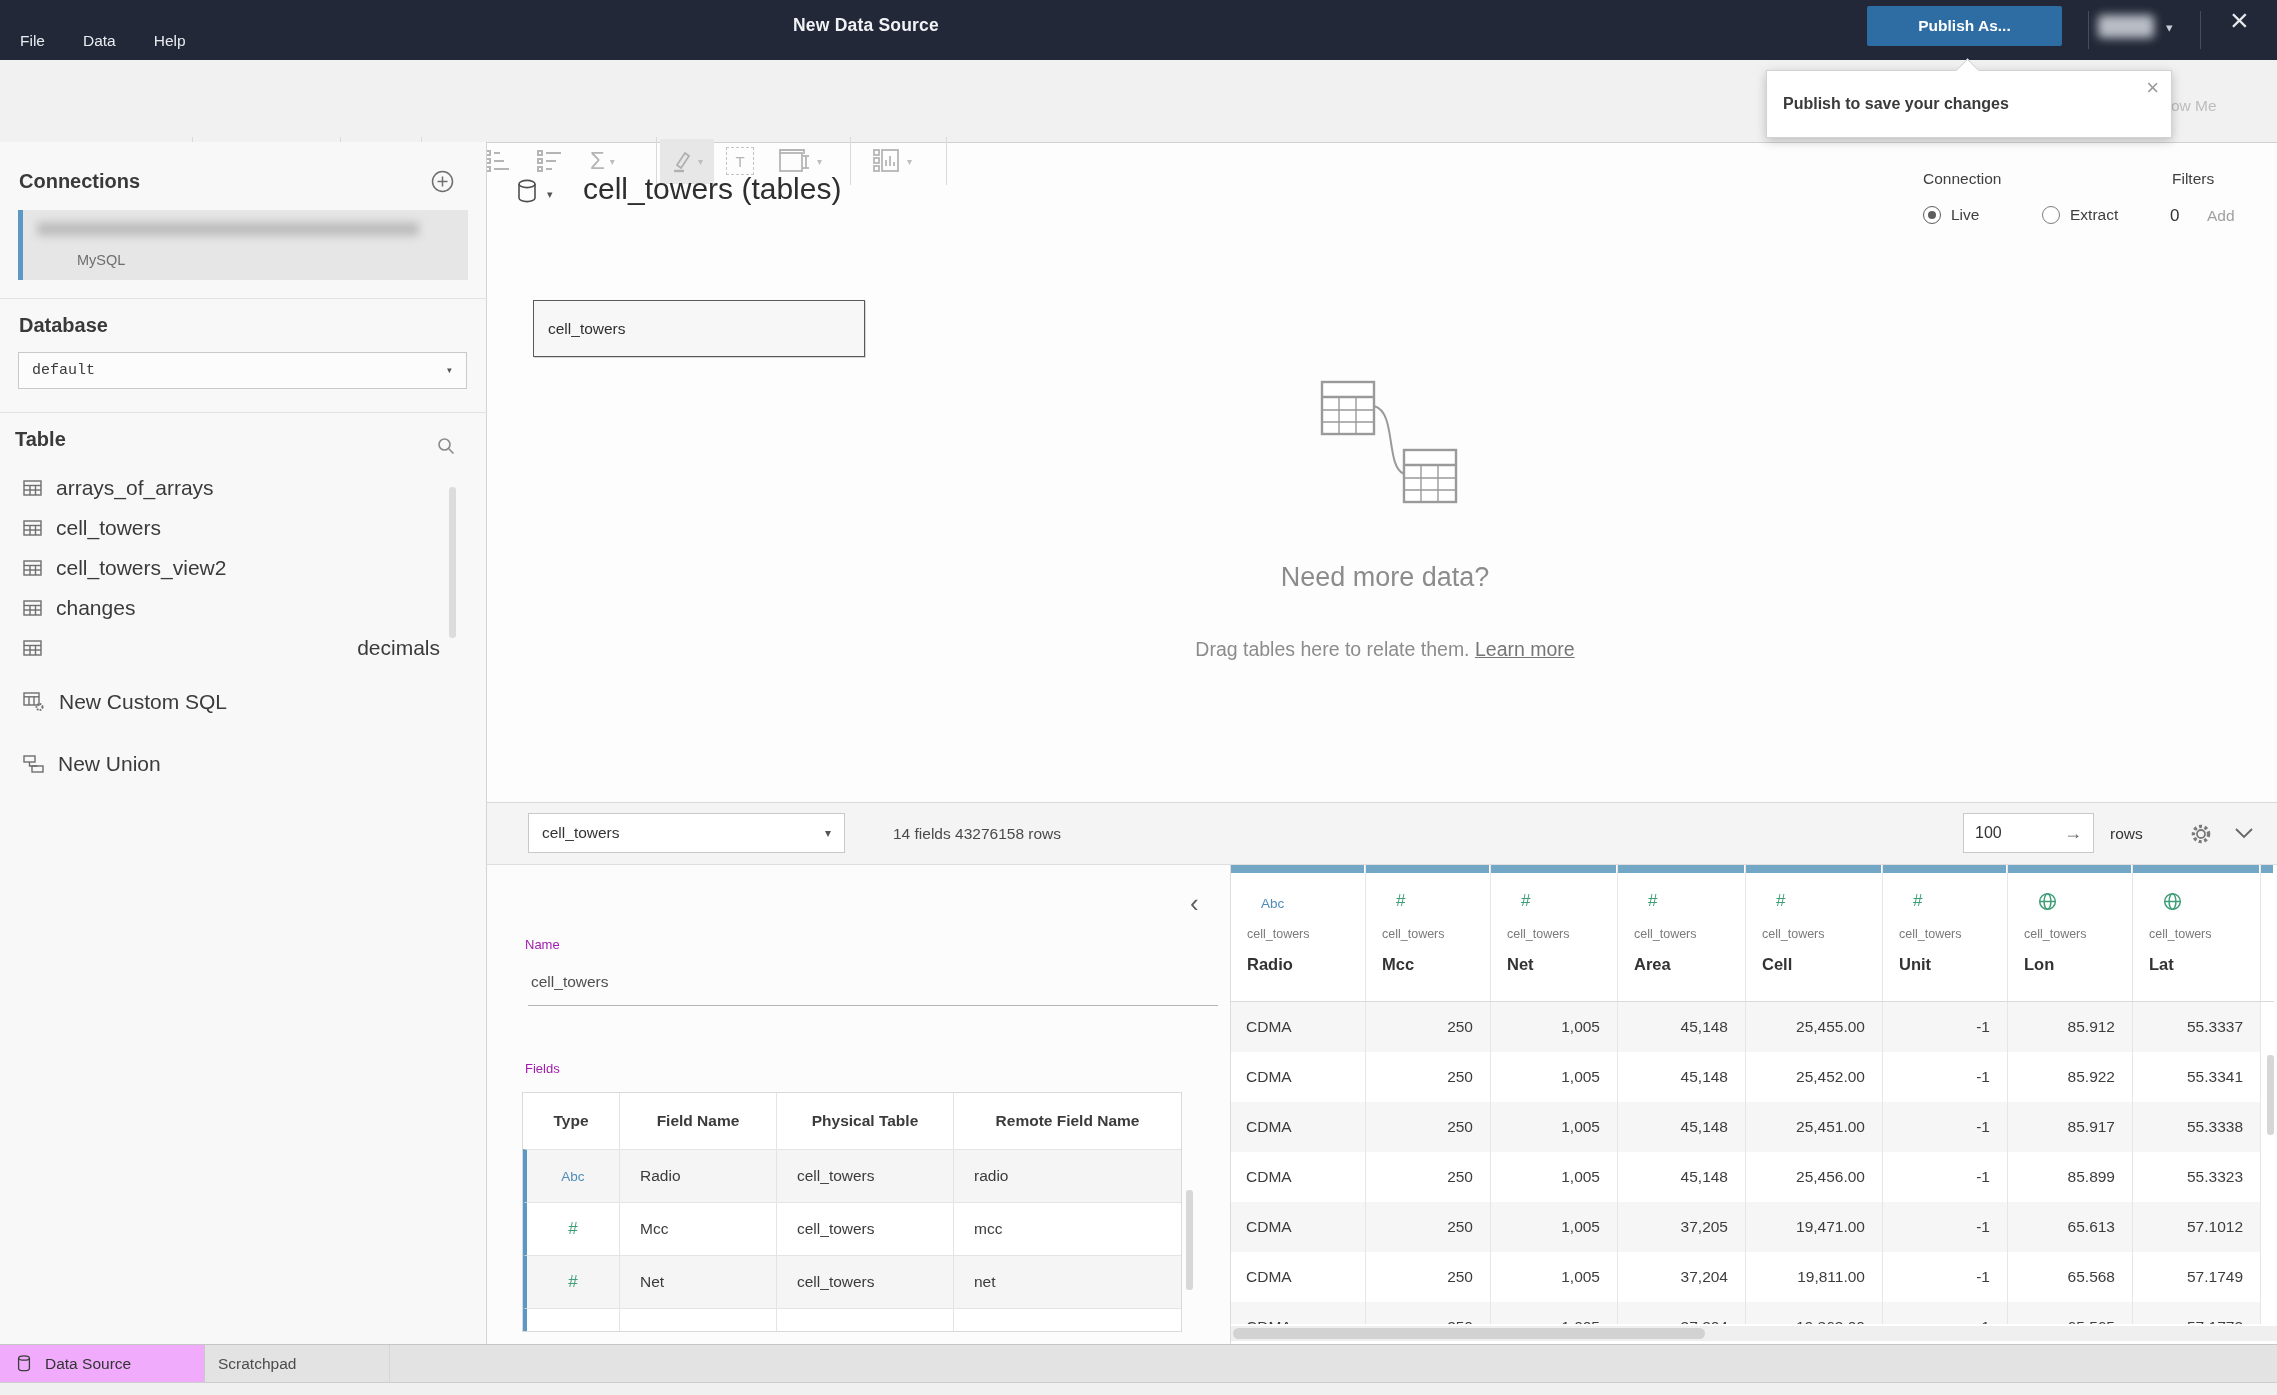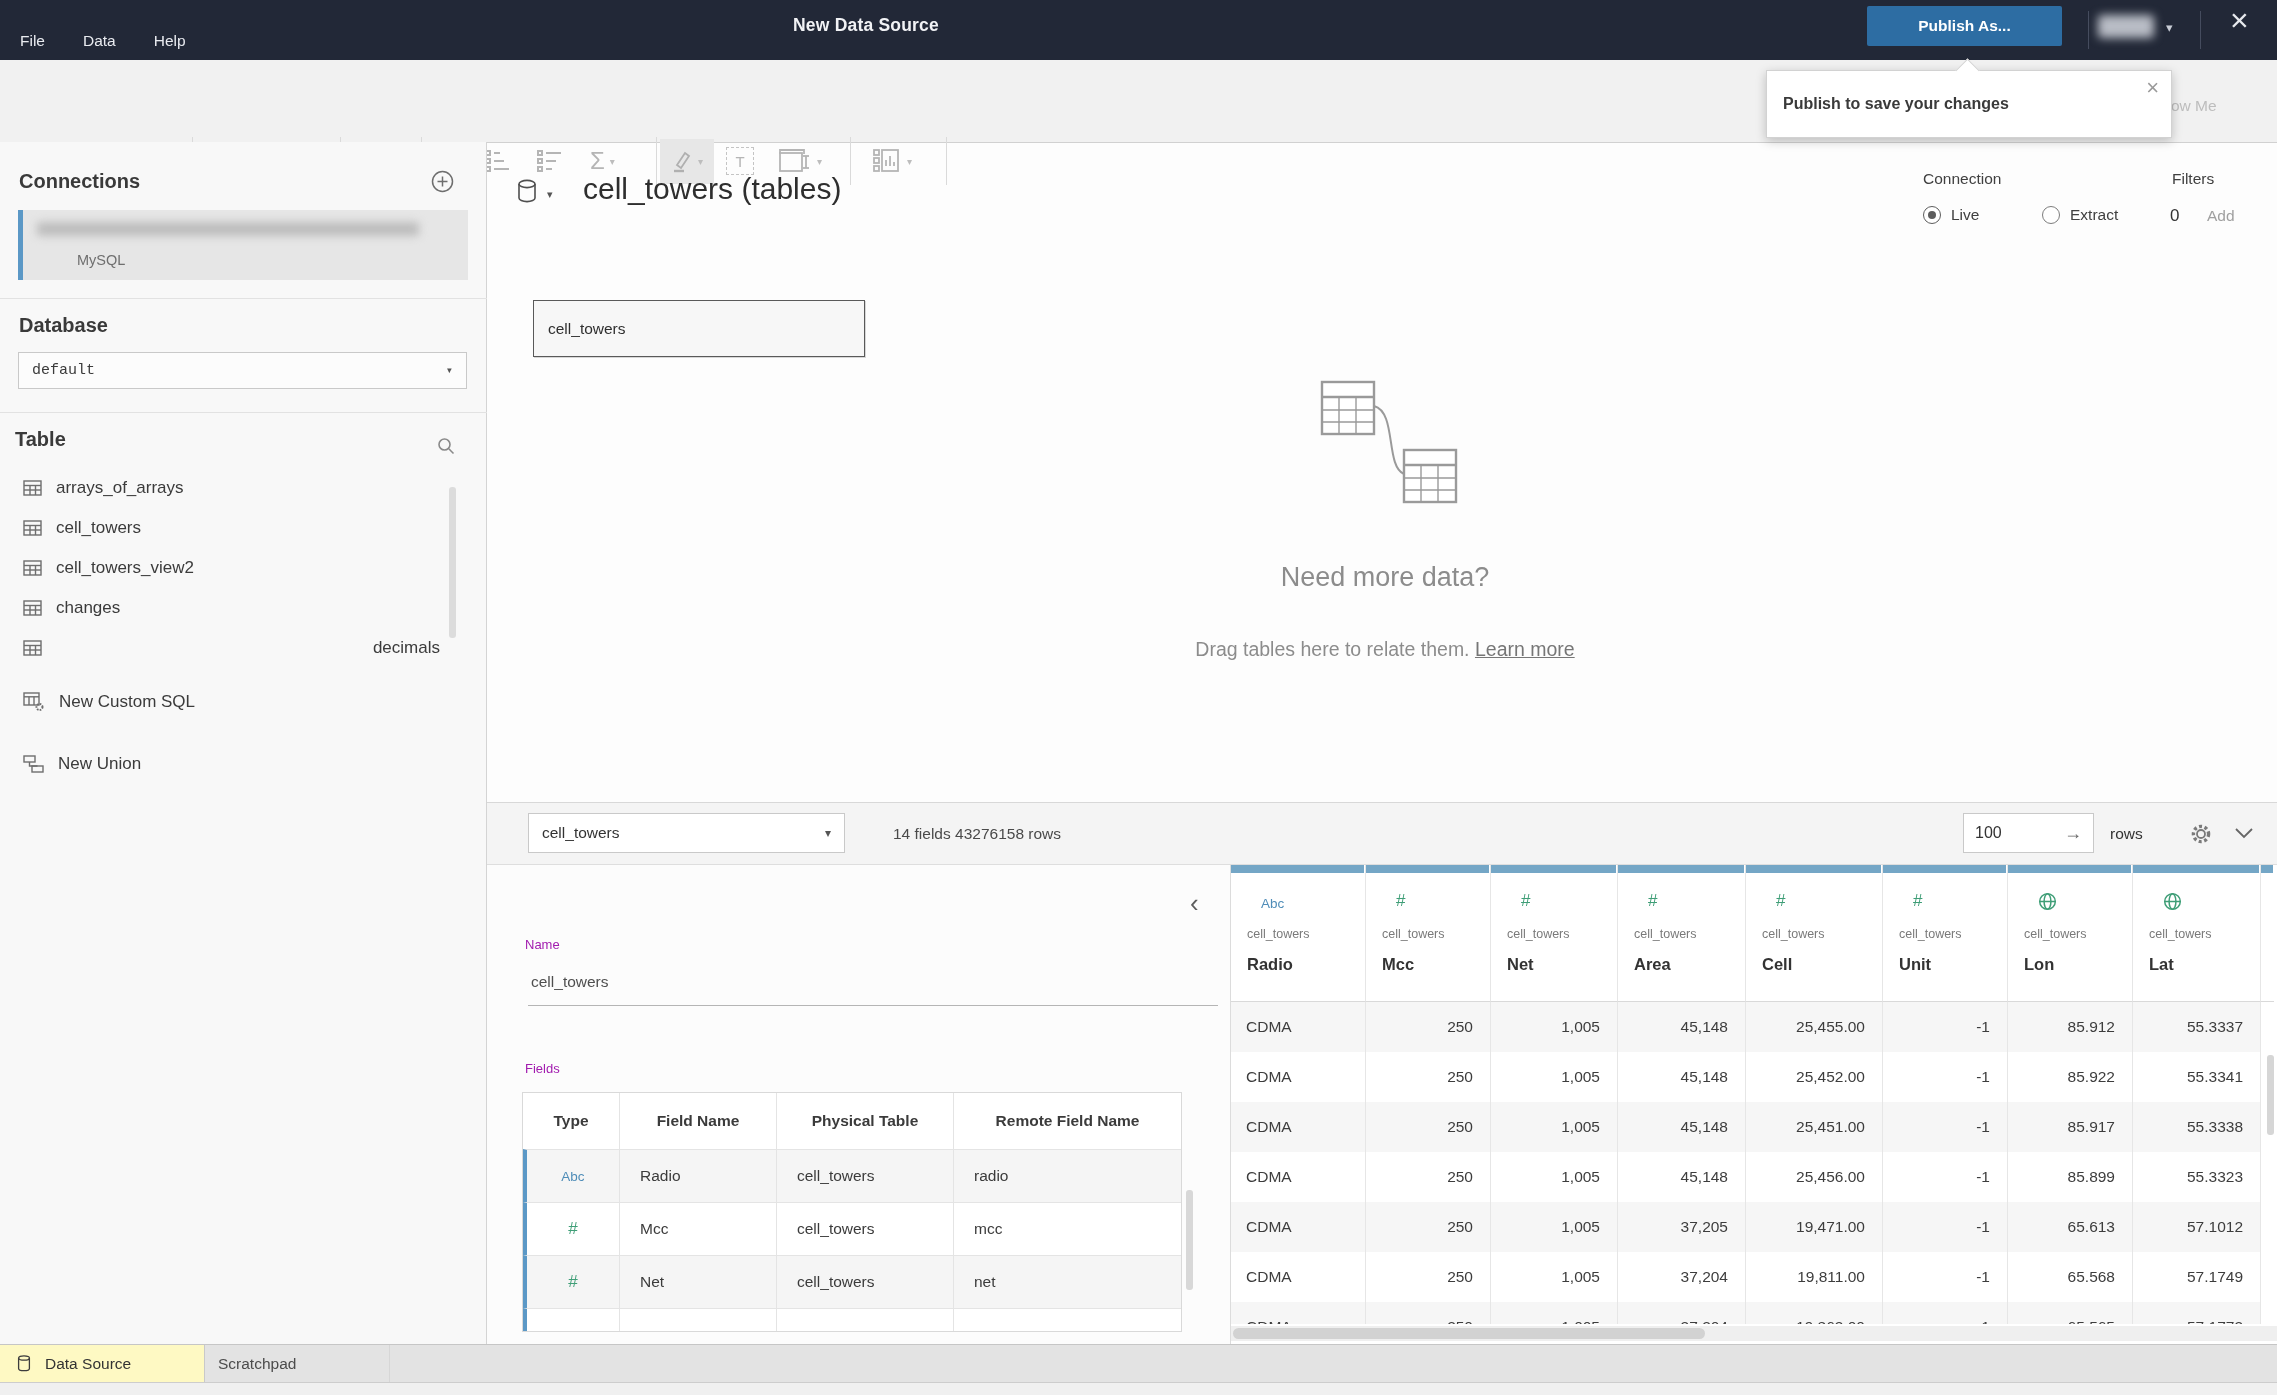--- a/index.html
+++ b/index.html
@@ -45,21 +45,21 @@
   .sidebar{left:0;top:142px;width:487px;height:1202px;background:#f8f8f8;border-right:1px solid #d4d4d4;box-sizing:border-box;}
   .sb-h{font-size:20px;font-weight:700;color:#3a3a3a;}
   .conn-card{left:18px;top:68px;width:450px;height:70px;background:#e6e6e6;border-left:5px solid #5b98c6;box-sizing:border-box;}
   .conn-blur{position:absolute;left:14px;top:12px;width:382px;height:14px;background:#bdbdbd;border-radius:3px;filter:blur(4px);}
   .conn-type{position:absolute;left:38px;top:42px;font-size:14.5px;color:#6f6f6f;margin-left:16px;}
   .sb-hr{left:0;width:487px;height:1px;background:#e2e2e2;}
   .sb-select{left:18px;width:449px;height:37px;background:#fcfcfc;border:1px solid #c9c9c9;box-sizing:border-box;
              display:flex;align-items:center;font-size:15px;color:#3b3b3b;padding:0 13px;justify-content:space-between;}
   .tbl-item{position:absolute;left:0;width:440px;height:40px;display:flex;align-items:center;}
   .tbl-item .ic{margin-left:23px;}
-  .tbl-item .lbl{margin-left:14px;font-size:17px;color:#3b3b3b;}
+  .tbl-item .lbl{margin-left:14px;font-size:21px;color:#3b3b3b;}
   .sb-scroll{left:449px;width:7px;background:#dcdcdc;border-radius:3px;}
 
   
   .canvas-title{left:583px;top:172px;font-size:30px;font-weight:500;color:#2e2e2e;}
   .radio{width:18px;height:18px;border:1.5px solid #7d7d7d;border-radius:50%;box-sizing:border-box;position:relative;background:#fff;}
   .radio.sel{border-color:#5d5d5d;}
   .radio.sel::after{content:"";position:absolute;left:3.5px;top:3.5px;width:8px;height:8px;border-radius:50%;background:#5d5d5d;}
   .small-lbl{font-size:15.5px;color:#404040;}
   .table-node{left:533px;top:300px;width:332px;height:57px;background:#f7f7f7;border:1px solid #595959;
               box-shadow:1px 1px 0 rgba(0,0,0,.15);box-sizing:border-box;display:flex;align-items:center;
@@ -112,21 +112,21 @@
   .g-cell{display:flex;align-items:center;justify-content:flex-end;padding-right:17px;border-left:1px solid #e6e6e6;
           box-sizing:border-box;font-size:15.5px;color:#3d3d3d;}
   .g-cell.first{justify-content:flex-start;padding-left:15px;border-left:0;}
   .g-cell.fill{border-left:1px solid #e6e6e6;background:#fff;}
   .g-hscroll{position:absolute;left:0;top:461px;width:1046px;height:15px;background:#efefef;}
   .g-hthumb{position:absolute;left:2px;top:2px;width:472px;height:11px;background:#d2d2d2;border-radius:6px;}
   .g-vthumb{position:absolute;right:3px;top:190px;width:7px;height:80px;background:#d6d6d6;border-radius:3px;}
 
   
   .statusbar{left:0;top:1344px;width:2277px;height:38px;background:#e3e3e3;border-top:1px solid #c6c6c6;box-sizing:border-box;}
-  .tab-active{position:absolute;left:0;top:0;width:205px;height:37px;background:#fef9c3;border-right:1px solid #c9c9c9;
+  .tab-active{position:absolute;left:0;top:0;width:205px;height:37px;background:#f0abfc;border-right:1px solid #c9c9c9;
               display:flex;align-items:center;box-sizing:border-box;}
   .tab-active .lbl{margin-left:14px;font-size:15.5px;color:#333;}
   .tab-idle{position:absolute;left:205px;top:0;width:185px;height:37px;display:flex;align-items:center;border-right:1px solid #d6d6d6;box-sizing:border-box;}
   .tab-idle .lbl{margin-left:13px;font-size:15.5px;color:#4c4c4c;}
   .bottom-strip{left:0;top:1382px;width:2277px;height:13px;background:#f0f0f0;border-top:1px solid #cdcdcd;box-sizing:border-box;}
 </style>
 </head>
 <body>
 
 <div id="app">

